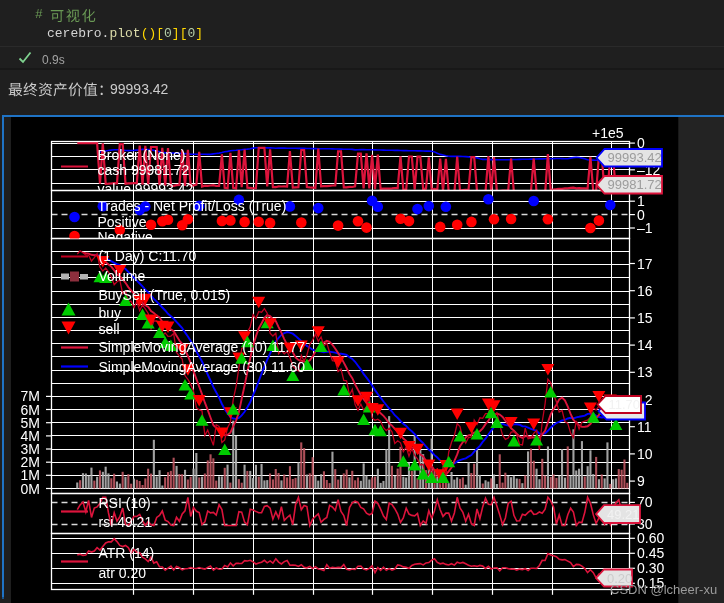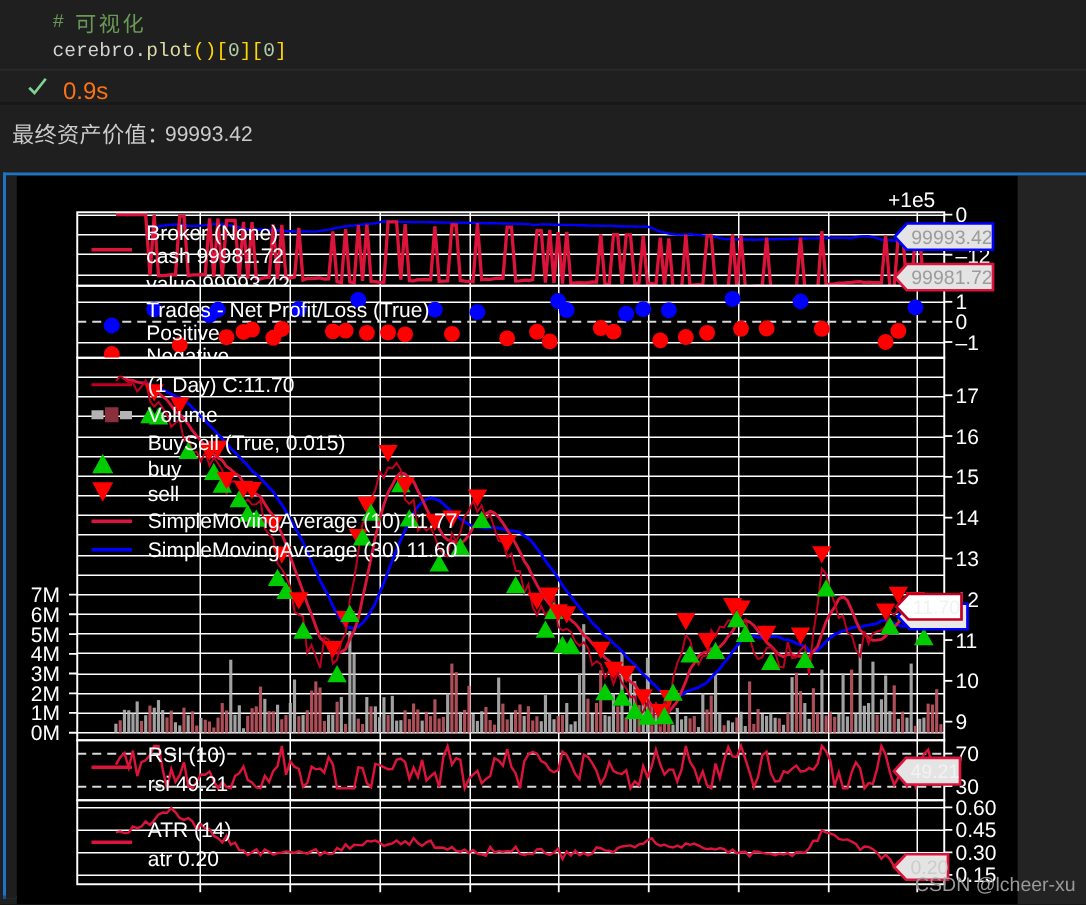--- a/index.html
+++ b/index.html
@@ -10,26 +10,26 @@
 <body>
 <div id="page">
   <div class="abs mono" style="left:35px; top:7px; font-size:13px; color:#6a9955;">#</div>
   <svg class="abs" style="left:50px; top:5px;" width="52" height="20" viewBox="0 -16 52 20">
       <g fill="#6a9955">
         <path transform="translate(0.0,0) scale(0.014200,-0.014200)" d="M56 769V694H747V29C747 8 740 2 718 0C694 0 612 -1 532 3C544 -19 558 -56 563 -78C662 -78 732 -78 772 -65C811 -52 825 -26 825 28V694H948V769ZM231 475H494V245H231ZM158 547V93H231V173H568V547Z"></path>
         <path transform="translate(15.8,0) scale(0.014200,-0.014200)" d="M450 791V259H523V725H832V259H907V791ZM154 804C190 765 229 710 247 673L308 713C290 748 250 800 211 838ZM637 649V454C637 297 607 106 354 -25C369 -37 393 -65 402 -81C552 -2 631 105 671 214V20C671 -47 698 -65 766 -65H857C944 -65 955 -24 965 133C946 138 921 148 902 163C898 19 893 -8 858 -8H777C749 -8 741 0 741 28V276H690C705 337 709 397 709 452V649ZM63 668V599H305C247 472 142 347 39 277C50 263 68 225 74 204C113 233 152 269 190 310V-79H261V352C296 307 339 250 359 219L407 279C388 301 318 381 280 422C328 490 369 566 397 644L357 671L343 668Z"></path>
         <path transform="translate(31.6,0) scale(0.014200,-0.014200)" d="M867 695C797 588 701 489 596 406V822H516V346C452 301 386 262 322 230C341 216 365 190 377 173C423 197 470 224 516 254V81C516 -31 546 -62 646 -62C668 -62 801 -62 824 -62C930 -62 951 4 962 191C939 197 907 213 887 228C880 57 873 13 820 13C791 13 678 13 654 13C606 13 596 24 596 79V309C725 403 847 518 939 647ZM313 840C252 687 150 538 42 442C58 425 83 386 92 369C131 407 170 452 207 502V-80H286V619C324 682 359 750 387 817Z"></path>
       </g>
     </svg>
-  <div class="abs mono" style="left:35px; top:26px; font-size:13px; color:#d4d4d4;"><span>cerebro</span><span style="color:#d4d4d4">.</span><span style="color:#dcdcaa">plot</span><span style="color:#ffd700">()[</span><span style="color:#b5cea8">0</span><span style="color:#ffd700">][</span><span style="color:#b5cea8">0</span><span style="color:#ffd700">]</span></div>
+  <div class="abs mono" style="left:47px; top:26px; font-size:13px; color:#d4d4d4;"><span>cerebro</span><span style="color:#d4d4d4">.</span><span style="color:#dcdcaa">plot</span><span style="color:#ffd700">()[</span><span style="color:#b5cea8">0</span><span style="color:#ffd700">][</span><span style="color:#b5cea8">0</span><span style="color:#ffd700">]</span></div>
   <div class="abs" style="left:0; top:46px; width:724px; height:1px; background:#2a2a2a;"></div>
   <svg class="abs" style="left:18px; top:51px;" width="14" height="13" viewBox="0 0 14 13">
       <path d="M1.5 7.5L5 11L12.5 1.5" fill="none" stroke="#7fd28f" stroke-width="1.8"></path>
     </svg>
-  <div class="abs" style="left:42px; top:53px; font-size:16px; color:#f97316;">0.9s</div>
+  <div class="abs" style="left:42px; top:53px; font-size:12px; color:#a3a3a3;">0.9s</div>
   <div class="abs" style="left:0; top:68px; width:724px; height:2px; background:#181818;"></div>
   <svg class="abs" style="left:8px; top:78px;" width="100" height="22" viewBox="0 -17 100 22">
       <g fill="#cccccc">
         <path transform="translate(0.0,0) scale(0.014800,-0.014800)" d="M248 635H753V564H248ZM248 755H753V685H248ZM176 808V511H828V808ZM396 392V325H214V392ZM47 43 54 -24 396 17V-80H468V26L522 33V94L468 88V392H949V455H49V392H145V52ZM507 330V268H567L547 262C577 189 618 124 671 70C616 29 554 -2 491 -22C504 -35 522 -61 529 -77C596 -53 662 -19 720 26C776 -20 843 -55 919 -77C929 -59 948 -32 964 -18C891 0 826 31 771 71C837 135 889 215 920 314L877 333L863 330ZM613 268H832C806 209 767 157 721 113C675 157 639 209 613 268ZM396 269V198H214V269ZM396 142V80L214 59V142Z"></path>
         <path transform="translate(15.0,0) scale(0.014800,-0.014800)" d="M35 53 48 -20C145 0 275 26 399 53L393 119C262 94 126 67 35 53ZM565 264C637 236 727 187 774 151L819 204C771 239 682 285 609 313ZM454 79C591 42 757 -26 847 -79L891 -19C799 31 633 98 499 133ZM583 840C546 751 475 641 372 558L390 588L327 626C308 589 286 552 263 517L134 505C194 592 253 703 299 812L227 841C185 721 112 591 89 558C68 524 50 500 31 496C40 477 52 440 56 424C71 431 95 437 219 451C175 387 135 337 117 318C85 281 61 257 39 253C48 234 59 199 63 184C85 196 119 203 379 244C377 259 376 288 376 308L165 278C237 359 308 456 370 555C387 545 411 522 423 506C462 538 496 573 526 609C556 561 592 515 632 473C556 411 469 363 380 331C396 317 419 287 428 269C516 305 604 357 682 423C756 357 840 303 927 268C938 287 960 316 977 331C891 361 807 410 735 471C803 539 861 619 900 711L853 739L840 736H614C632 767 648 797 661 827ZM572 669H799C769 614 729 563 683 518C637 563 598 613 569 664Z"></path>
         <path transform="translate(30.0,0) scale(0.014800,-0.014800)" d="M85 752C158 725 249 678 294 643L334 701C287 736 195 779 123 804ZM49 495 71 426C151 453 254 486 351 519L339 585C231 550 123 516 49 495ZM182 372V93H256V302H752V100H830V372ZM473 273C444 107 367 19 50 -20C62 -36 78 -64 83 -82C421 -34 513 73 547 273ZM516 75C641 34 807 -32 891 -76L935 -14C848 30 681 92 557 130ZM484 836C458 766 407 682 325 621C342 612 366 590 378 574C421 609 455 648 484 689H602C571 584 505 492 326 444C340 432 359 407 366 390C504 431 584 497 632 578C695 493 792 428 904 397C914 416 934 442 949 456C825 483 716 550 661 636C667 653 673 671 678 689H827C812 656 795 623 781 600L846 581C871 620 901 681 927 736L872 751L860 747H519C534 773 546 800 556 826Z"></path>
         <path transform="translate(45.0,0) scale(0.014800,-0.014800)" d="M263 612C296 567 333 506 348 466L416 497C400 536 361 596 328 639ZM689 634C671 583 636 511 607 464H124V327C124 221 115 73 35 -36C52 -45 85 -72 97 -87C185 31 202 206 202 325V390H928V464H683C711 506 743 559 770 606ZM425 821C448 791 472 752 486 720H110V648H902V720H572L575 721C561 755 530 805 500 841Z"></path>
         <path transform="translate(60.0,0) scale(0.014800,-0.014800)" d="M723 451V-78H800V451ZM440 450V313C440 218 429 65 284 -36C302 -48 327 -71 339 -88C497 30 515 197 515 312V450ZM597 842C547 715 435 565 257 464C274 451 295 423 304 406C447 490 549 602 618 716C697 596 810 483 918 419C930 438 953 465 970 479C853 541 727 663 655 784L676 829ZM268 839C216 688 130 538 37 440C51 423 73 384 81 366C110 398 139 435 166 475V-80H241V599C279 669 313 744 340 818Z"></path>
         <path transform="translate(75.0,0) scale(0.014800,-0.014800)" d="M599 840C596 810 591 774 586 738H329V671H574C568 637 562 605 555 578H382V14H286V-51H958V14H869V578H623C631 605 639 637 646 671H928V738H661L679 835ZM450 14V97H799V14ZM450 379H799V293H450ZM450 435V519H799V435ZM450 239H799V152H450ZM264 839C211 687 124 538 32 440C45 422 66 383 74 366C103 398 132 435 159 475V-80H229V589C269 661 304 739 333 817Z"></path>
       </g>

